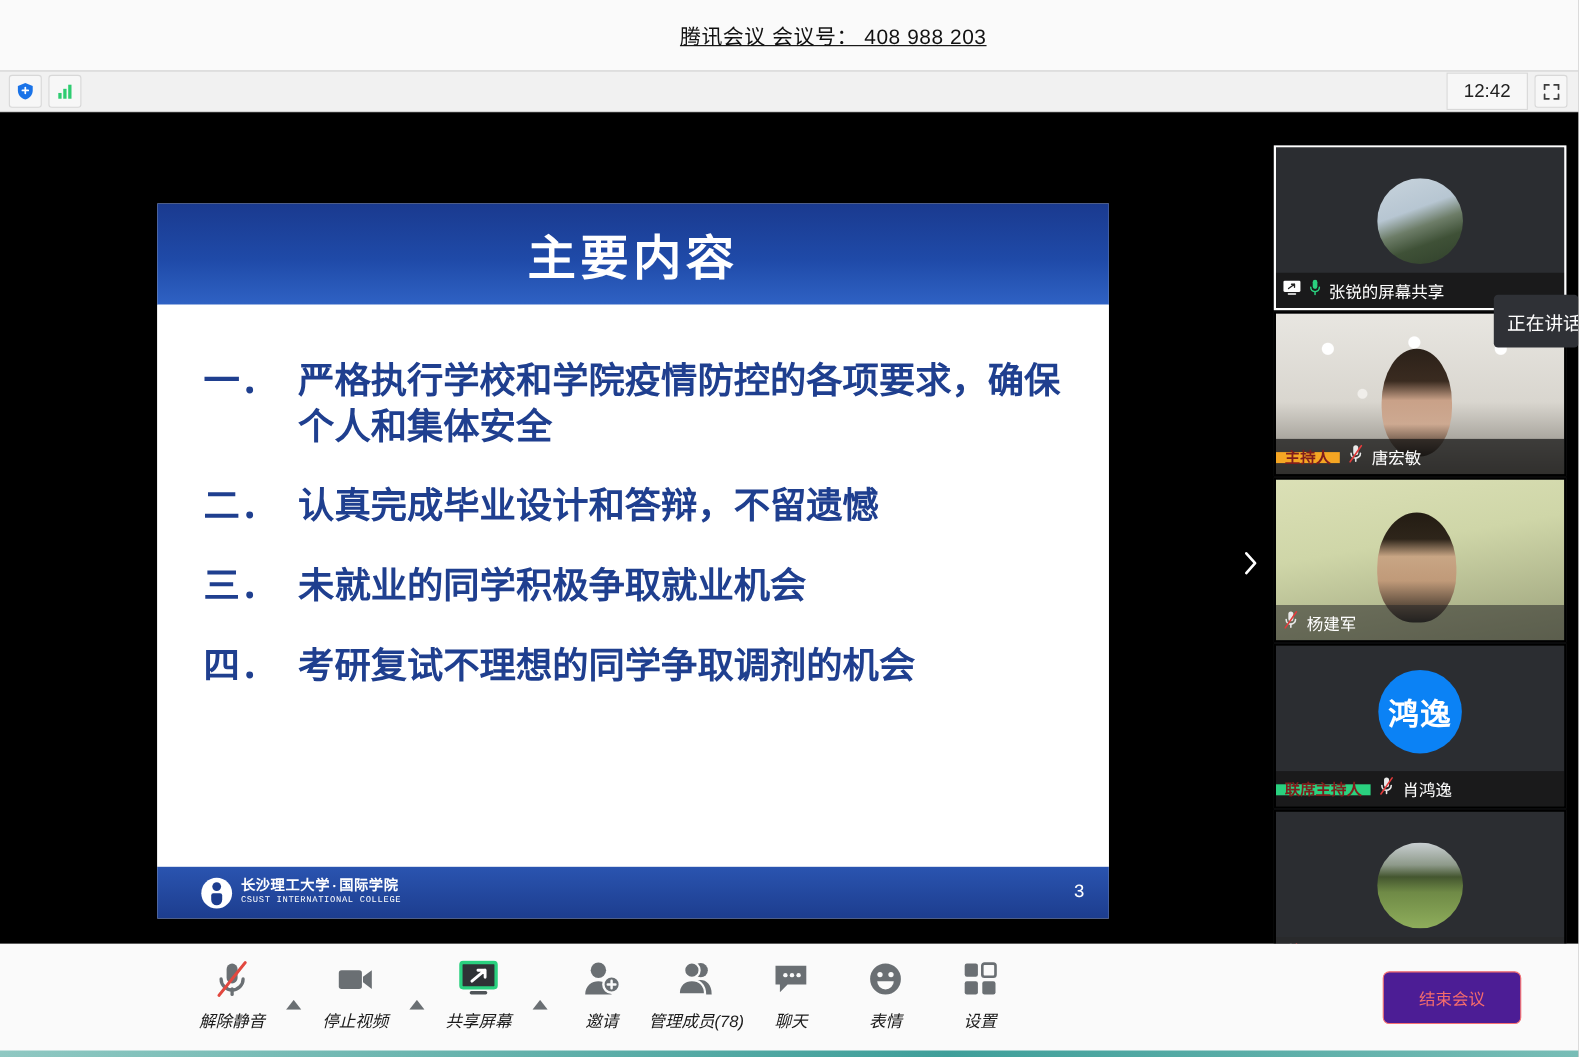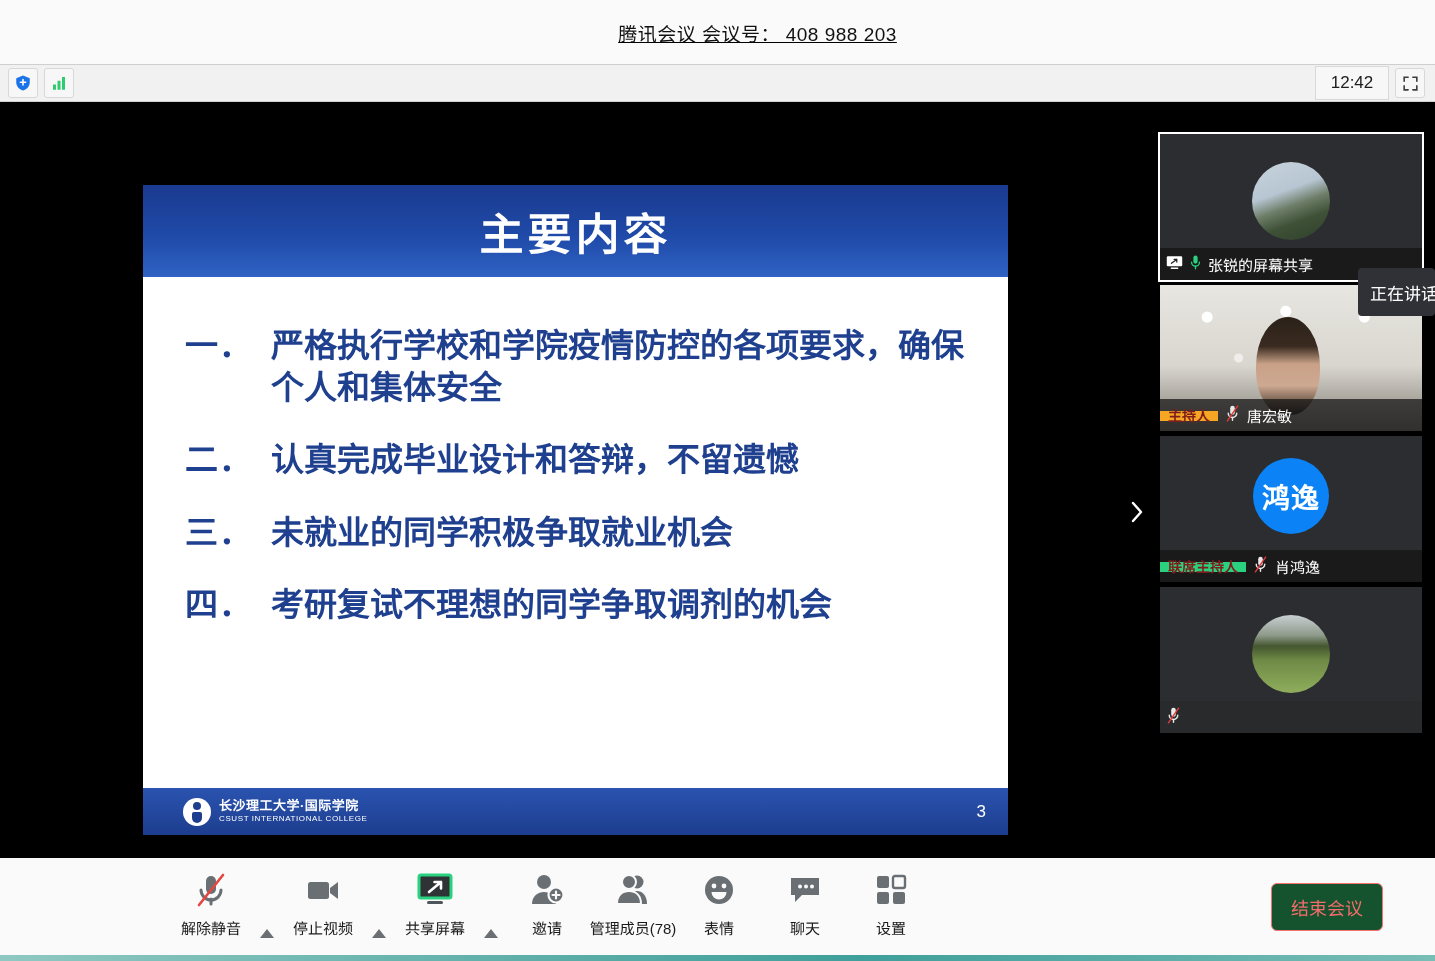--- a/index.html
+++ b/index.html
@@ -145,20 +145,21 @@
     flex: 1;
   }
   .slide-footer {
     height: 47px;
     flex: none;
     background: linear-gradient(180deg, #2a54b0 0%, #1d3d8e 100%);
     display: flex;
     align-items: center;
     padding: 0 22px 0 40px;
     box-sizing: border-box;
+    font-family: Liberation Mono, monospace;
   }
   .footer-logo {
     display: flex;
     align-items: center;
     gap: 8px;
   }
   .logo-mark {
     width: 28px; height: 28px;
     border-radius: 50%;
     background: #ffffff;
@@ -335,24 +336,25 @@
   .controlbar {
     position: absolute;
     left: 0; top: 858px;
     width: 1435px; height: 97px;
     background: #fafafa;
     display: flex;
     align-items: flex-start;
   }
   .controls {
     display: flex;
-    align-items: flex-end;
+    align-items: center;
     gap: 0;
     padding-left: 168px;
     padding-top: 12px;
+    font-style: italic;
   }
   .ctrl {
     width: 86px;
     display: flex;
     flex-direction: column;
     align-items: center;
     gap: 7px;
   }
   .ctrl-icon {
     height: 40px;
@@ -368,29 +370,29 @@
   .caret {
     width: 26px;
     padding-top: 18px;
     display: flex;
     align-items: flex-start;
     justify-content: center;
   }
   .end-btn {
     position: absolute;
     right: 52px; top: 25px;
-    width: 112px; height: 48px;
+    width: 126px; height: 48px;
     border: 1px solid #f87171;
     border-radius: 6px;
     color: #f56c6c;
-    font-size: 18px;
-    display: flex;
-    align-items: center;
-    justify-content: center;
-    background: #14532d;
+    font-size: 15px;
+    display: flex;
+    align-items: center;
+    justify-content: center;
+    background: #4c1d95;
     box-sizing: border-box;
   }
 
   
   .desk-strip {
     position: absolute;
     left: 0; top: 955px;
     width: 1435px; height: 6px;
     background: linear-gradient(90deg, #8fc8c2 0%, #67b3ad 30%, #3f9f9a 60%, #78bdb6 100%);
   }
@@ -519,20 +521,36 @@
               <rect x="5.3" y="1" width="5.4" height="10.5" rx="2.7" fill="#e9e9e9"></rect>
               <path d="M3 9.6 a5 5 0 0 0 10 0" fill="none" stroke="#e9e9e9" stroke-width="1.7" stroke-linecap="round"></path>
               <path d="M8 14.8 V18" stroke="#e9e9e9" stroke-width="1.7" stroke-linecap="round"></path>
               <path d="M2 18.6 L14 1.4" stroke="#e23b3b" stroke-width="1.7" stroke-linecap="round"></path>
             </svg>
           </span>
           <span class="vtile-name">唐宏敏</span>
         </div>
       </div>
 
+      <div class="vtile">
+        <div class="vtile-bg bg-olive"></div>
+        <div class="person-head" style="left:92px; top:30px; width:72px; height:100px;
+             background: linear-gradient(180deg,#231c13 0%, #2e251a 24%, #c8a584 40%, #c09a79 62%, #1d1a16 100%);"></div>
+        <div class="vtile-bar translucent">
+          <span>
+            <svg width="15" height="17" viewBox="0 0 16 20" aria-hidden="true">
+              <rect x="5.3" y="1" width="5.4" height="10.5" rx="2.7" fill="#e9e9e9"></rect>
+              <path d="M3 9.6 a5 5 0 0 0 10 0" fill="none" stroke="#e9e9e9" stroke-width="1.7" stroke-linecap="round"></path>
+              <path d="M8 14.8 V18" stroke="#e9e9e9" stroke-width="1.7" stroke-linecap="round"></path>
+              <path d="M2 18.6 L14 1.4" stroke="#e23b3b" stroke-width="1.7" stroke-linecap="round"></path>
+            </svg>
+          </span>
+          <span class="vtile-name">杨建军</span>
+        </div>
+      </div>
 
       <div class="vtile">
         <div class="vtile-bg bg-dark"></div>
         <div class="avatar-initials">鸿逸</div>
         <div class="vtile-bar" style="padding-left:0;">
           <span class="role-badge role-cohost">联席主持人</span>
           <span>
             <svg width="15" height="17" viewBox="0 0 16 20" aria-hidden="true">
               <rect x="5.3" y="1" width="5.4" height="10.5" rx="2.7" fill="#e9e9e9"></rect>
               <path d="M3 9.6 a5 5 0 0 0 10 0" fill="none" stroke="#e9e9e9" stroke-width="1.7" stroke-linecap="round"></path>
@@ -638,40 +656,40 @@
             <path d="M12 30 c0 -9 5 -13 10 -13 c5 0 10 4 10 13 Z" fill="#6a6f73"></path>
             <circle cx="14" cy="8" r="7" fill="#6a6f73" stroke="#fafafa" stroke-width="2"></circle>
             <path d="M2 30 c0 -9 5.5 -13 12 -13 c6.5 0 12 4 12 13 Z" fill="#6a6f73" stroke="#fafafa" stroke-width="2"></path>
           </svg>
         </div>
         <div class="ctrl-label">管理成员(78)</div>
       </div>
 
       <div class="ctrl">
         <div class="ctrl-icon">
+          <svg width="34" height="30" viewBox="0 0 34 30" aria-hidden="true">
+            <path d="M3 3 H31 V20 H14 L7 27 V20 H3 Z" fill="#6a6f73"></path>
+            <circle cx="12" cy="11.5" r="2" fill="#fafafa"></circle>
+            <circle cx="18" cy="11.5" r="2" fill="#fafafa"></circle>
+            <circle cx="24" cy="11.5" r="2" fill="#fafafa"></circle>
+          </svg>
+        </div>
+        <div class="ctrl-label">聊天</div>
+      </div>
+
+      <div class="ctrl">
+        <div class="ctrl-icon">
           <svg width="32" height="32" viewBox="0 0 32 32" aria-hidden="true">
             <circle cx="16" cy="16" r="14" fill="#6a6f73"></circle>
             <circle cx="11" cy="12" r="2.4" fill="#fafafa"></circle>
             <circle cx="21" cy="12" r="2.4" fill="#fafafa"></circle>
             <path d="M8.5 18 H23.5 a7.5 7.5 0 0 1 -15 0 Z" fill="#fafafa"></path>
           </svg>
         </div>
         <div class="ctrl-label">表情</div>
-      </div>
-
-      <div class="ctrl">
-        <div class="ctrl-icon">
-          <svg width="34" height="30" viewBox="0 0 34 30" aria-hidden="true">
-            <path d="M3 3 H31 V20 H14 L7 27 V20 H3 Z" fill="#6a6f73"></path>
-            <circle cx="12" cy="11.5" r="2" fill="#fafafa"></circle>
-            <circle cx="18" cy="11.5" r="2" fill="#fafafa"></circle>
-            <circle cx="24" cy="11.5" r="2" fill="#fafafa"></circle>
-          </svg>
-        </div>
-        <div class="ctrl-label">聊天</div>
       </div>
 
 
       <div class="ctrl">
         <div class="ctrl-icon">
           <svg width="32" height="32" viewBox="0 0 32 32" aria-hidden="true">
             <rect x="2" y="2" width="12" height="12" rx="2" fill="#6a6f73"></rect>
             <rect x="18" y="2" width="12" height="12" rx="2" fill="none" stroke="#6a6f73" stroke-width="2.4"></rect>
             <rect x="2" y="18" width="12" height="12" rx="2" fill="#6a6f73"></rect>
             <rect x="18" y="18" width="12" height="12" rx="2" fill="#6a6f73"></rect>

